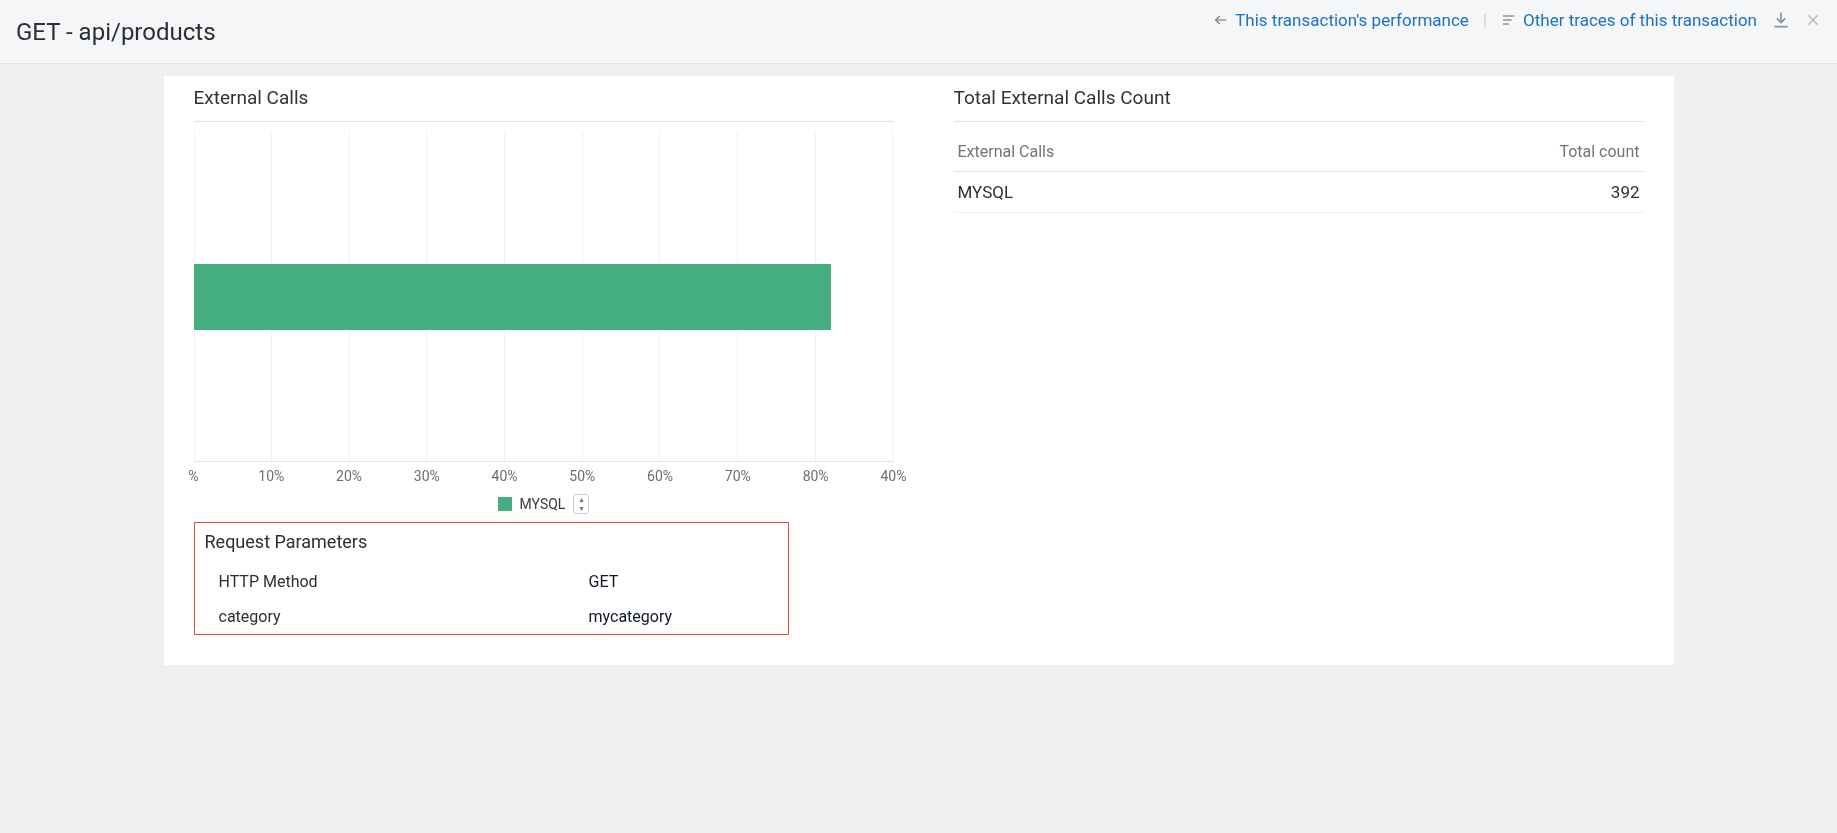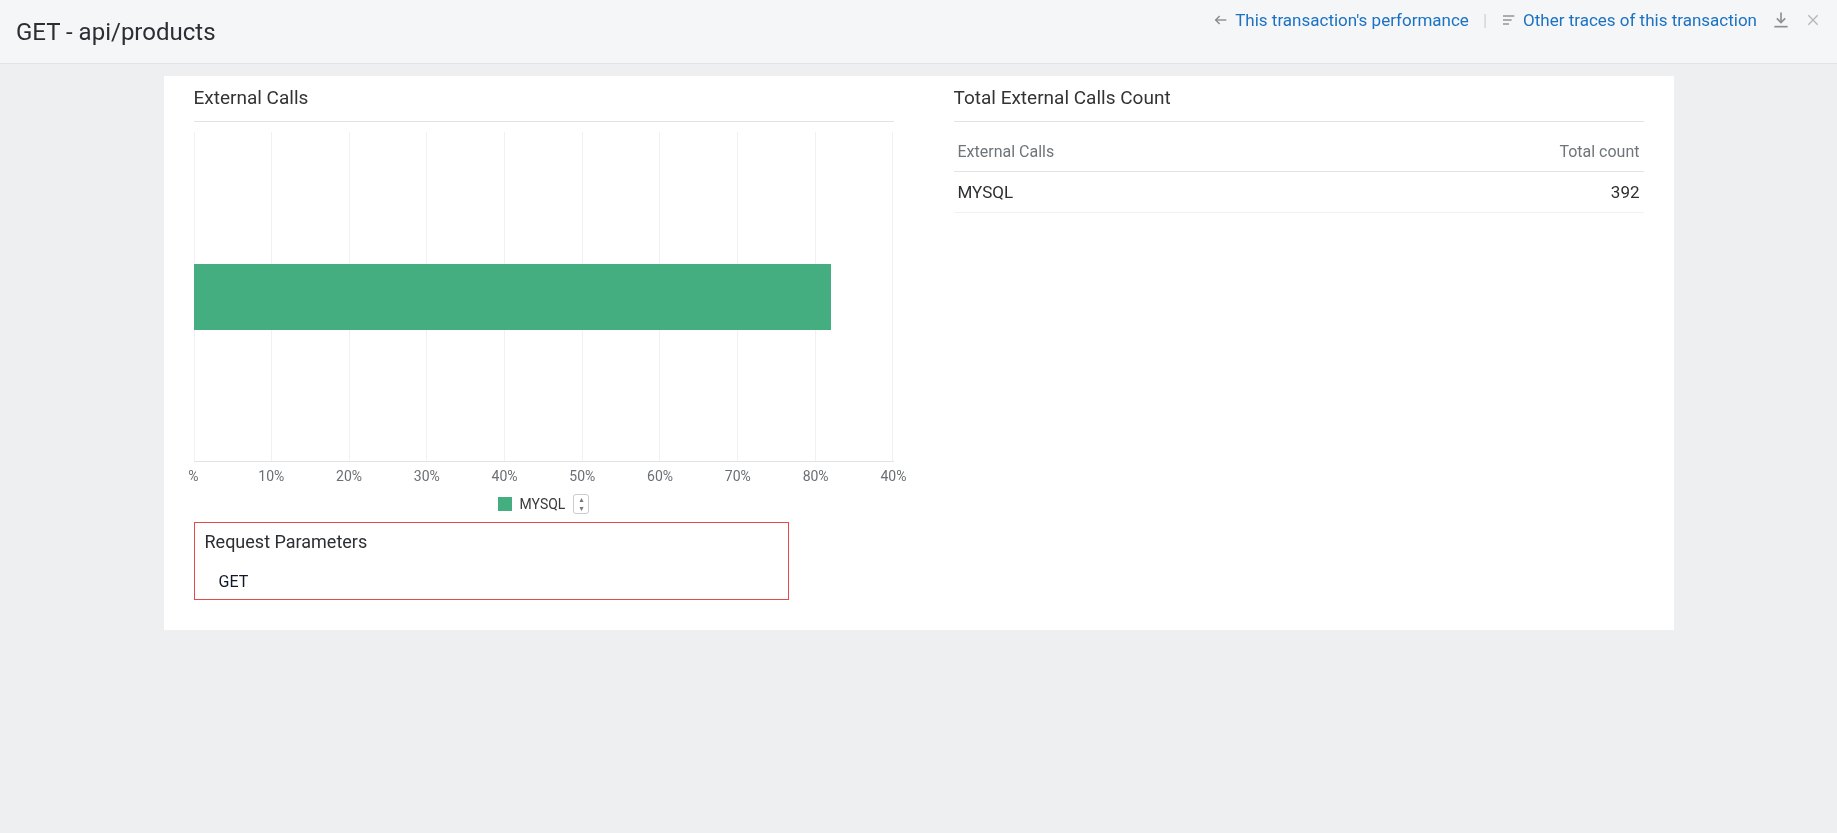--- a/index.html
+++ b/index.html
@@ -131,21 +131,26 @@
             <div>▴</div>
             <div>▾</div>
           </div>
         </div>
       </div>
 
       <div class="req-params">
         <div class="req-title">Request Parameters</div>
         <div id="req-rows">
             <div class="req-row">
+              <div class="req-label">HTTP Method</div>
               <div class="req-value">GET</div>
+            </div>
+            <div class="req-row">
+              <div class="req-label">category</div>
+              <div class="req-value">mycategory</div>
             </div>
           </div>
       </div>
     </div>
 
     <div class="panel-right">
       <div class="section-title">Total External Calls Count</div>
       <div class="count-table">
         <div class="count-header">
           <span>External Calls</span>

